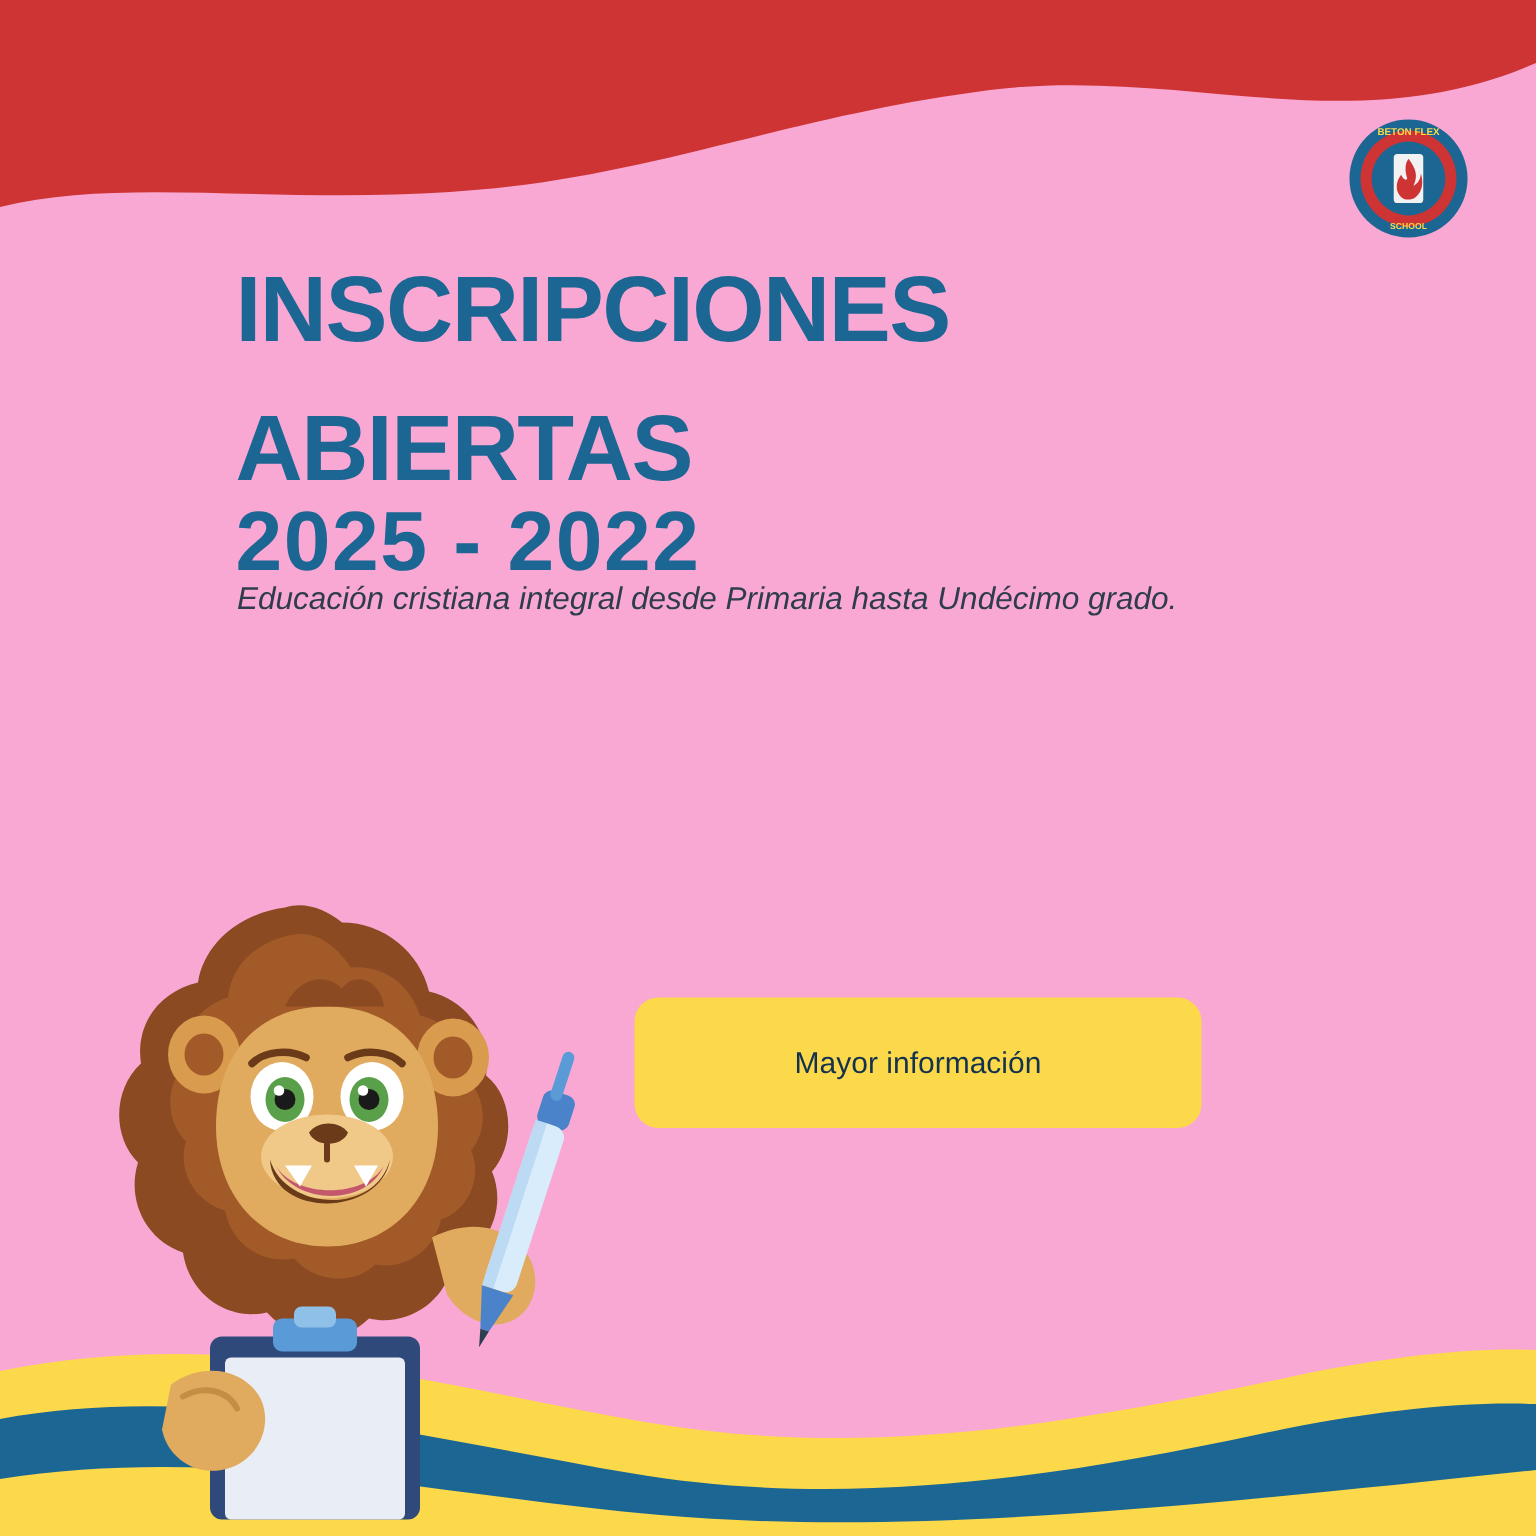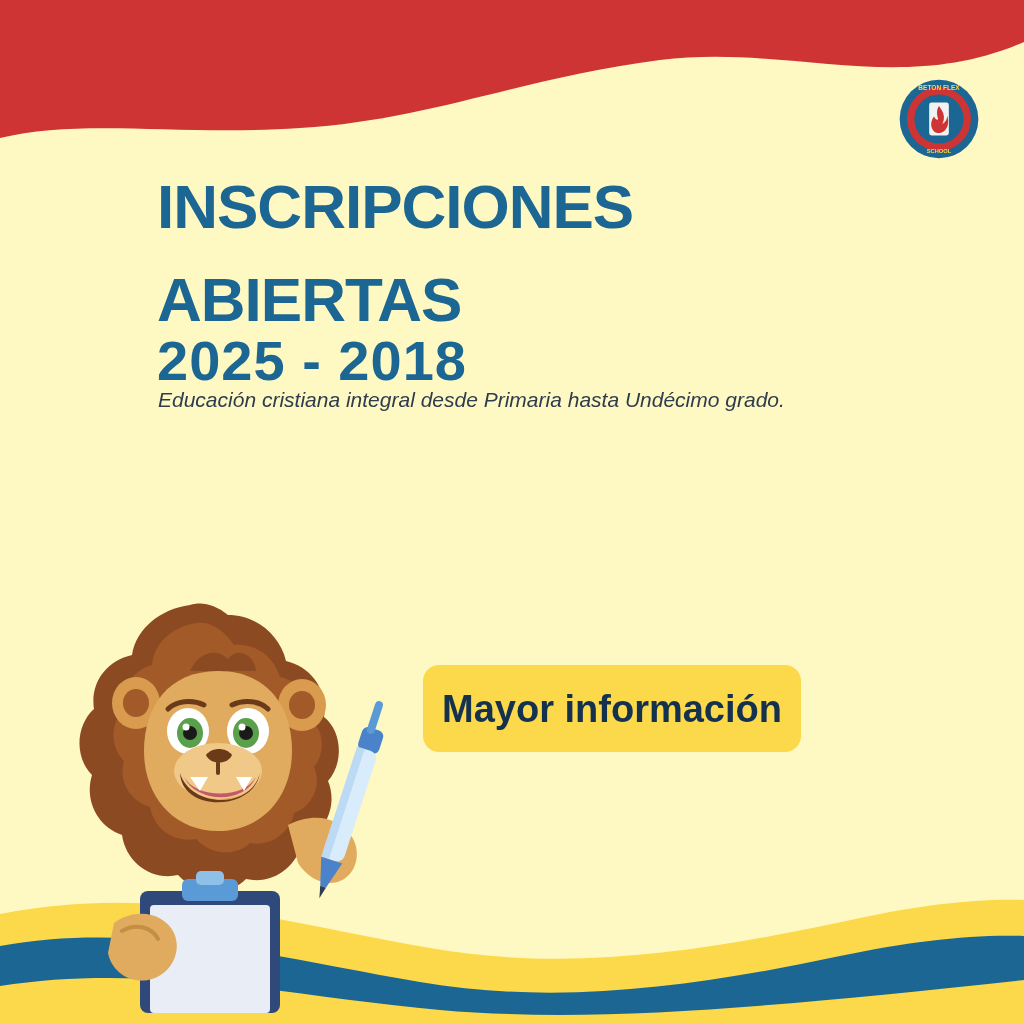--- a/index.html
+++ b/index.html
@@ -8,21 +8,21 @@
     background: #ffffff;
   }
   body {
     font-family: "Liberation Sans", sans-serif;
   }
   #poster {
     position: relative;
     width: 1024px;
     height: 1024px;
     overflow: hidden;
-    background: #fef9c3;
+    background: #f9a8d4;
   }
   .layer {
     position: absolute;
     top: 0;
     left: 0;
     width: 1024px;
     height: 1024px;
   }
 
   
@@ -94,22 +94,22 @@
     background: #fcd94b;
     border-radius: 16px;
     display: flex;
     flex-direction: column;
     align-items: center;
     justify-content: center;
     color: #14324e;
     text-align: center;
   }
   .cta .cta-line1 {
-    font-size: 38px;
-    font-weight: bold;
+    font-size: 20px;
+    font-weight: normal;
     line-height: 34px;
   }
   .cta .cta-line2 {
     font-size: 32px;
     font-weight: bold;
     line-height: 36px;
   }
 
   
   .mascot {
@@ -141,21 +141,21 @@
     <circle cx="50" cy="50" r="30" fill="#1c6693"></circle>
     <rect x="38" y="30" width="24" height="40" rx="3" fill="#f2f2f2"></rect>
     <path d="M50 34 C56 42 58 48 54 56 C58 54 60 50 60 46 C62 52 62 60 56 65 C52 68 46 68 43 64 C39 59 40 52 44 47 C46 51 48 52 49 50 C47 44 47 38 50 34 Z" fill="#cf3434"></path>
     <text x="50" y="15" text-anchor="middle" font-size="8" fill="#fcd94b" font-family="Liberation Sans, sans-serif" font-weight="bold">BETON FLEX</text>
     <text x="50" y="91" text-anchor="middle" font-size="7" fill="#fcd94b" font-family="Liberation Sans, sans-serif" font-weight="bold">SCHOOL</text>
   </svg>
 
   <div class="headline">
     <span class="l1">INSCRIPCIONES</span>
     <span class="l2">ABIERTAS</span>
-    <span class="l3">2025 - 2018</span>
+    <span class="l3">2025 - 2022</span>
   </div>
 
   <div class="body-copy">
     <p>Educación cristiana integral desde Primaria hasta Undécimo grado.</p>
   </div>
 
   <div class="cta">
     <span class="cta-line1">Mayor información</span>
   </div>
 

